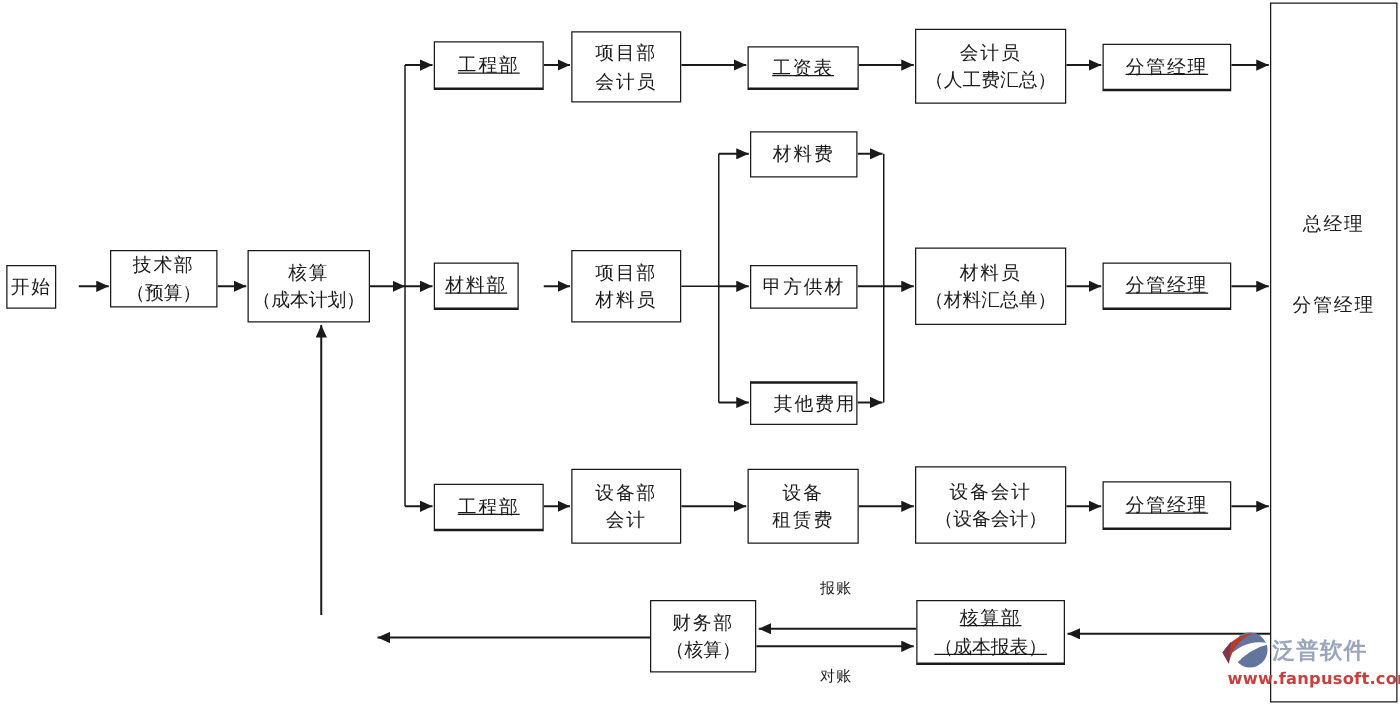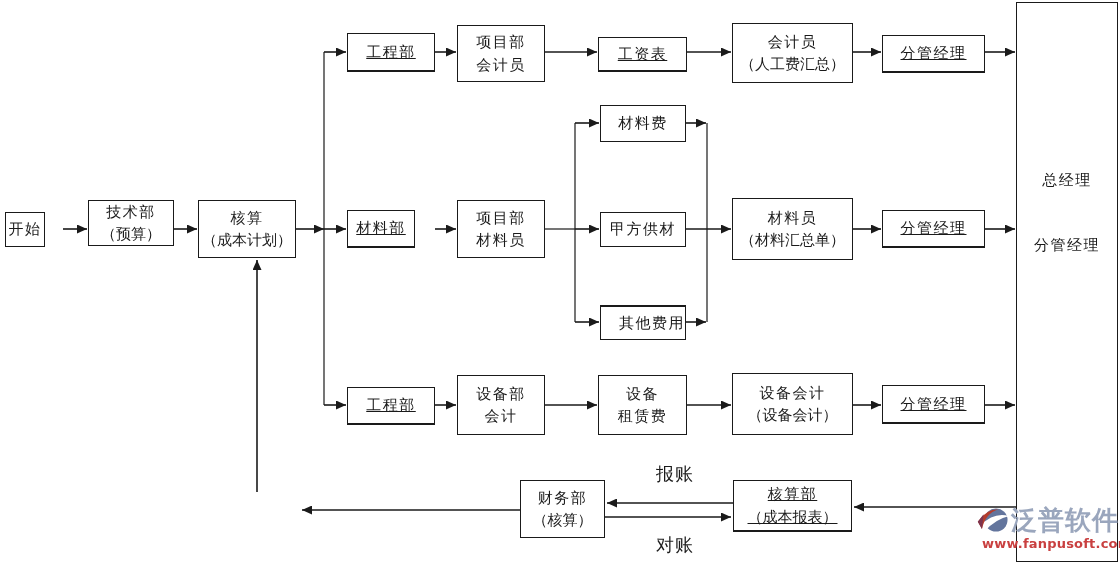--- a/index.html
+++ b/index.html
@@ -13,27 +13,27 @@
     display:flex;flex-direction:column;align-items:center;justify-content:center;
     text-align:center;line-height:1.5;z-index:2;
   }
   .node .l1{font-size:15px;letter-spacing:1.5px;white-space:nowrap;}
   .node .l2{font-size:15px;letter-spacing:0px;white-space:nowrap;}
   .hb{border-bottom-width:2px;text-decoration:underline;}
   .ht{border-top-width:2px;align-items:flex-end;}
   .gm{justify-content:flex-start;padding-top:166px;gap:42px;z-index:1;font-family:Liberation Serif, serif;}
   #wires{position:absolute;left:0;top:0;z-index:0;}
   .edge-label{
-    position:absolute;font-size:18px;letter-spacing:1px;z-index:3;
+    position:absolute;font-size:12px;letter-spacing:1px;z-index:3;
     white-space:nowrap;
   }
   .logo{position:absolute;left:977px;top:501px;width:142px;z-index:4;}
   .logo-row{display:flex;align-items:center;gap:1px;height:38px;}
   .logo-brand{
-    font-size:26px;font-weight:bold;color:#9aa6bd;letter-spacing:1px;white-space:nowrap;
+    font-size:18px;font-weight:bold;color:#9aa6bd;letter-spacing:1px;white-space:nowrap;
   }
   .logo-url{
     font-family:"DejaVu Sans","Liberation Sans",sans-serif;
     font-size:13px;font-weight:bold;color:#c94040;letter-spacing:0.2px;
     margin-top:-3px;margin-left:5px;white-space:nowrap;
   }
 </style>
 </head>
 <body>
 

